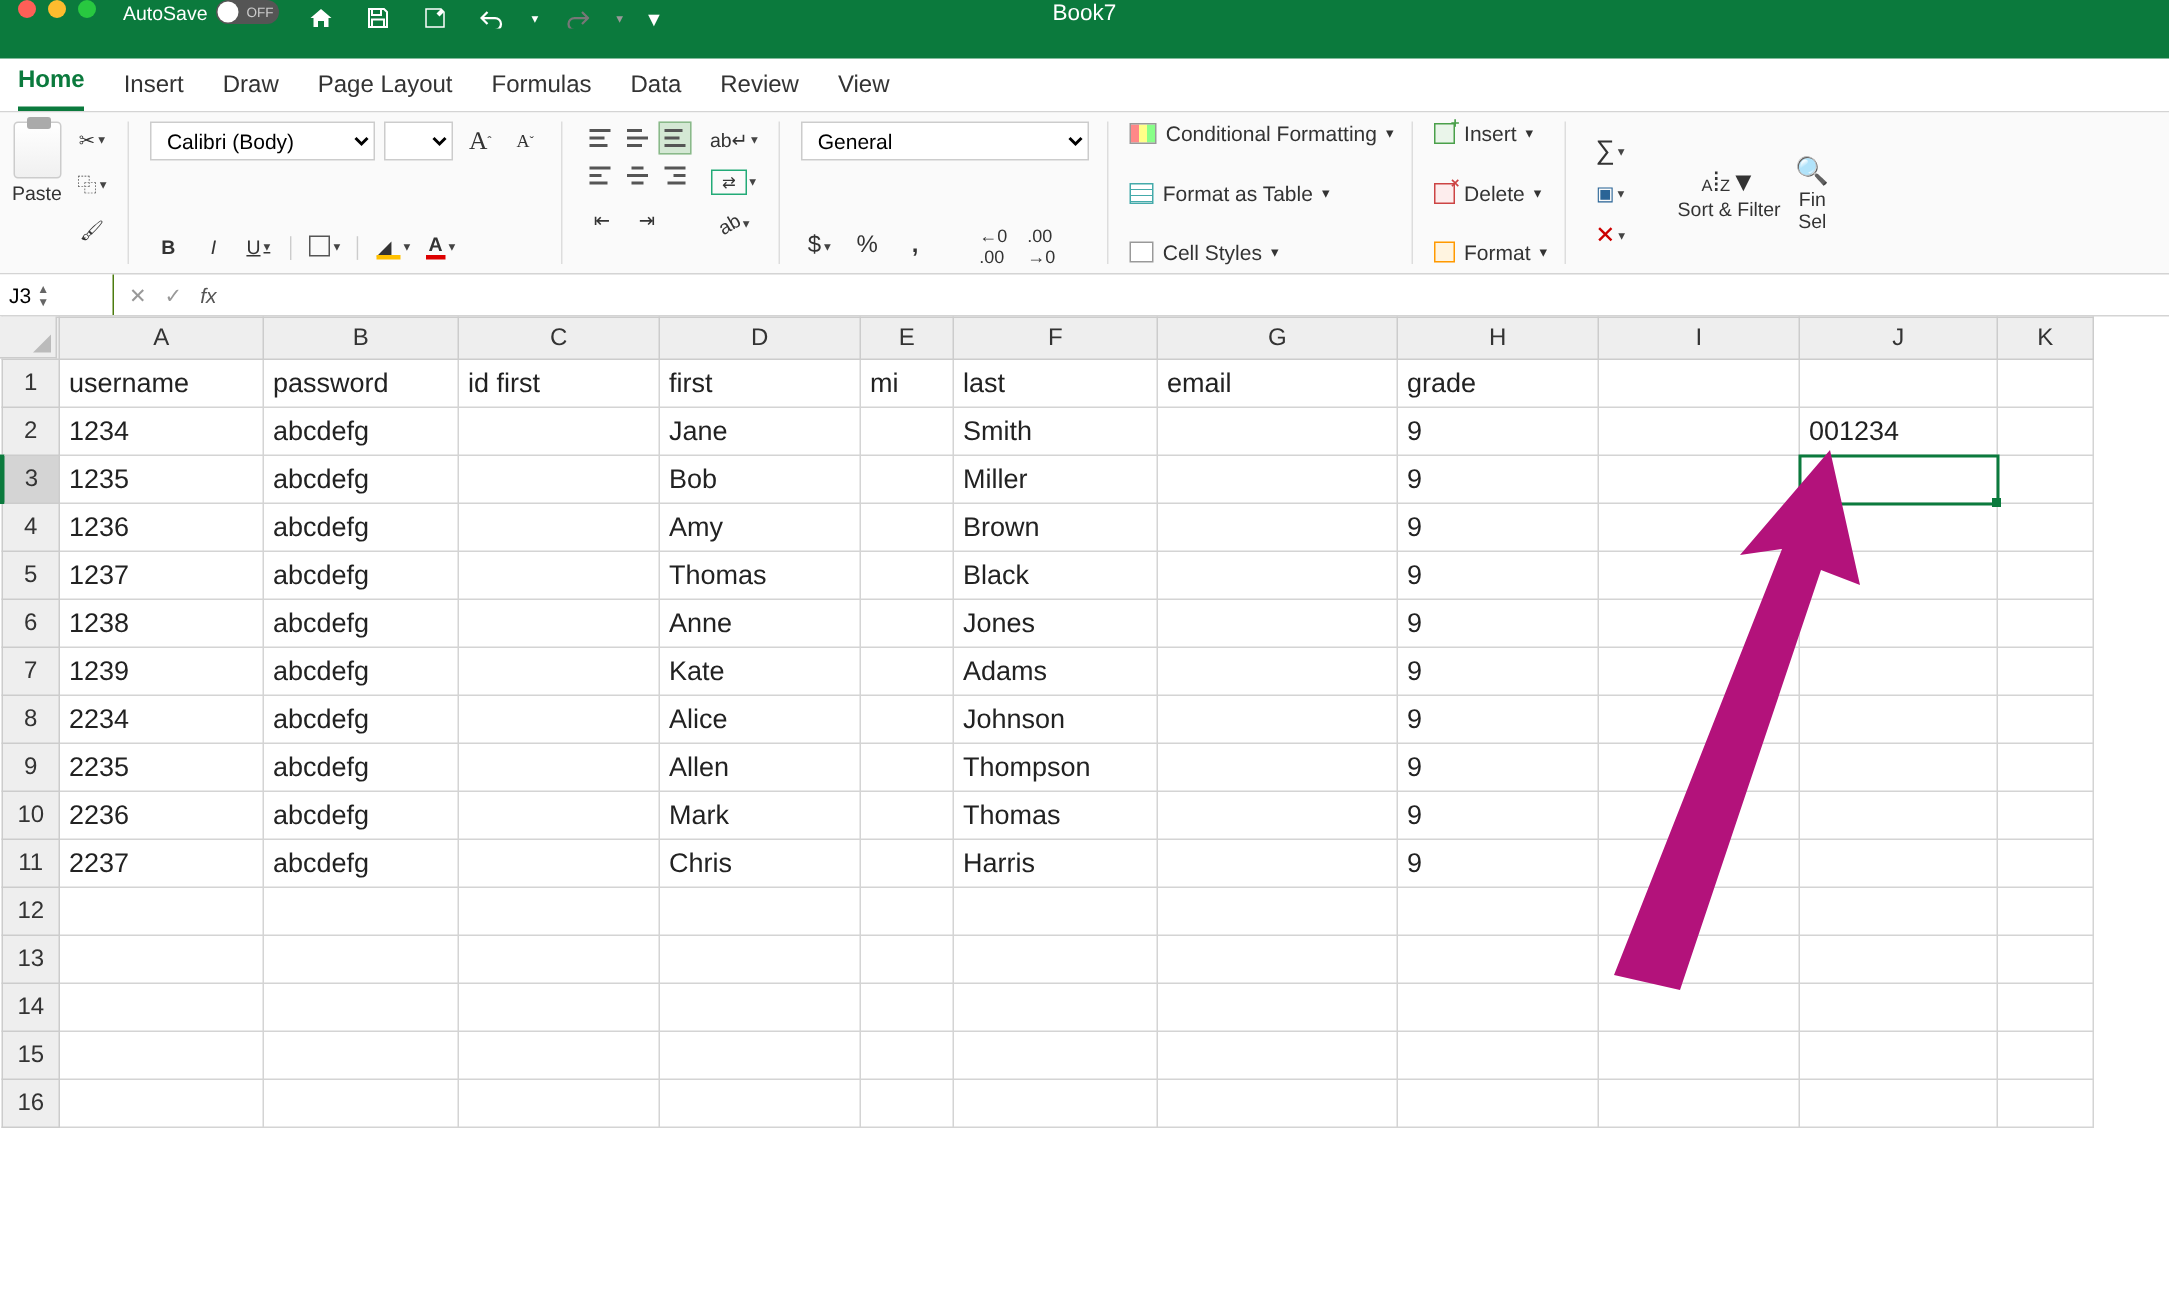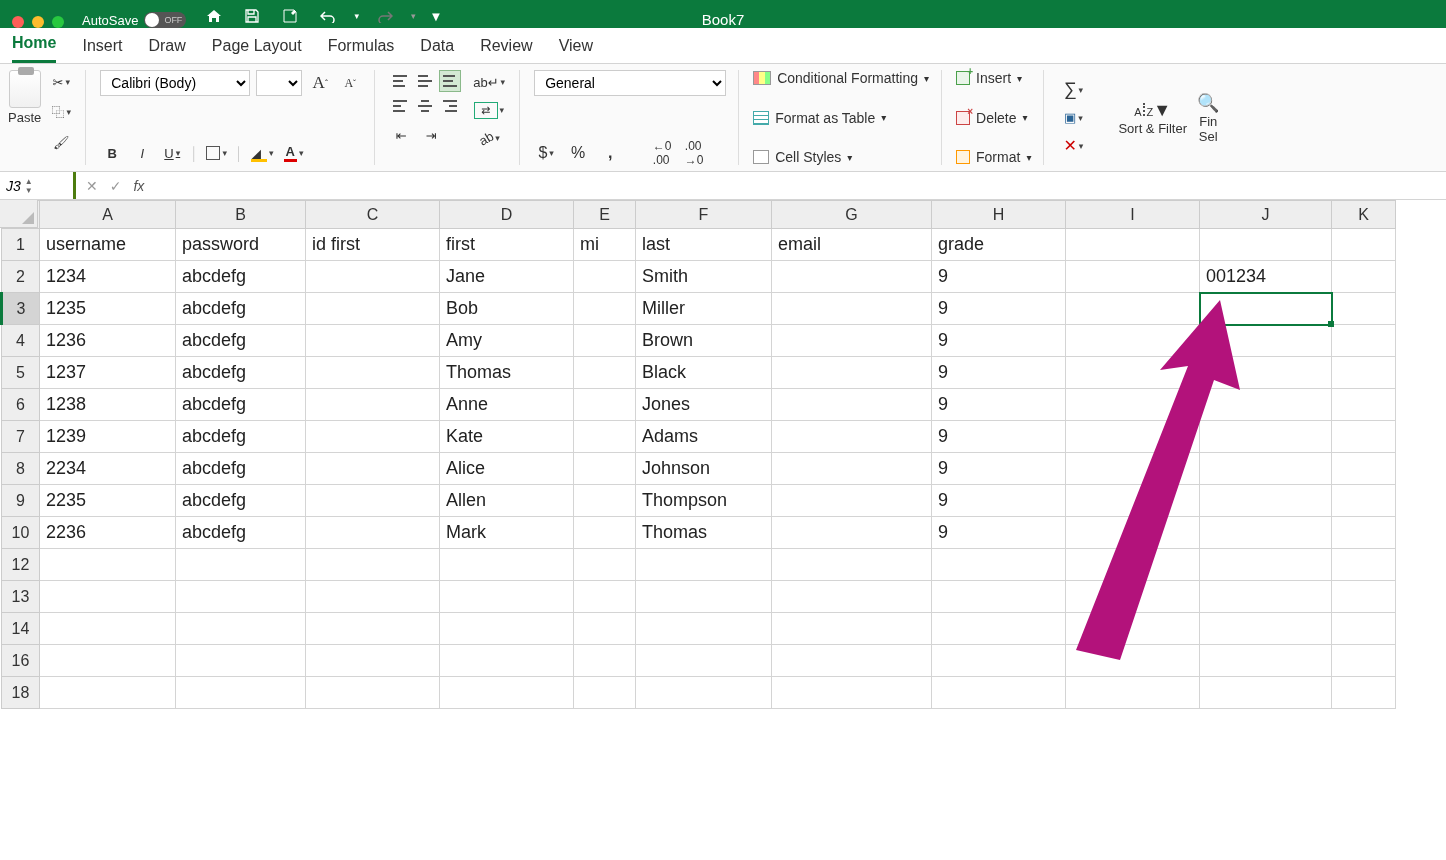--- a/index.html
+++ b/index.html
@@ -1,19 +1,19 @@
 <!DOCTYPE html>
 <html><head>
 <meta charset="utf-8">
 <style>
 * { box-sizing: border-box; margin: 0; padding: 0; font-family: -apple-system, "Segoe UI", sans-serif; }
 body { width: 1446px; height: 860px; background: #fff; overflow: hidden; position: relative; }
 
 
-.titlebar { height: 28px; background: #0b7a3d; display: flex; align-items: flex-end; color: #fff; font-size: 13px; position: relative; }
+.titlebar { height: 39px; background: #0b7a3d; display: flex; align-items: flex-start; color: #fff; font-size: 13px; position: relative; }
 .traffic-lights { display: flex; gap: 8px; padding-left: 12px; }
 .tl { width: 12px; height: 12px; border-radius: 50%; }
 .tl-close { background: #ff5f57; }
 .tl-min { background: #febc2e; }
 .tl-max { background: #28c840; }
 .autosave { margin-left: 18px; font-size: 13px; display: flex; align-items: center; gap: 6px; }
 .autosave-toggle { background: #555; border-radius: 10px; width: 42px; height: 16px; display: flex; align-items: center; position: relative; }
 .autosave-toggle::before { content: ''; width: 14px; height: 14px; background: #fff; border-radius: 50%; position: absolute; left: 1px; }
 .autosave-toggle span { color: #ccc; font-size: 9px; margin-left: 20px; }
 .qat { display: flex; gap: 14px; margin-left: 16px; align-items: center; }
@@ -65,21 +65,21 @@
 .fmt-ic { width: 14px; height: 14px; border: 1px solid #f90; background: #fff4e0; }
 .edit-grid { display: grid; grid-template-columns: 30px auto auto; gap: 4px 10px; align-items: center; }
 .sigma { font-size: 18px; } .fill-down { color: #2a6496; } .clear-ic { color: #c00; font-size: 16px; }
 .sort-col { font-size: 13px; text-align: center; }
 .sort-ic { font-size: 18px; }
 .find-col { font-size: 13px; text-align: center; }
 .find-ic { font-size: 18px; }
 
 
 .fxbar { height: 28px; display: flex; align-items: center; border-bottom: 1px solid #d4d4d4; font-size: 14px; }
-.namebox { width: 76px; height: 100%; border-right: 3px solid #4d7c0f; padding-left: 6px; display: flex; align-items: center; background: #fff; font-style: italic; }
+.namebox { width: 76px; height: 100%; border-right: 1px solid #4d7c0f; padding-left: 6px; display: flex; align-items: center; background: #fff; }
 .namebox-spin { display: flex; flex-direction: column; font-size: 8px; color: #666; margin: 0 4px; }
 .fx-icons { display: flex; gap: 12px; padding: 0 10px; color: #999; }
 .fx-fx { font-style: italic; color: #555; }
 .fx-input { flex: 1; padding-left: 6px; }
 
 
 .grid-wrap { position: relative; }
 .corner { position: absolute; top: 0; left: 0; width: 38px; height: 28px; background: #eee; border-right: 1px solid #ccc; border-bottom: 1px solid #ccc; }
 .corner::after { content: ''; position: absolute; right: 3px; bottom: 3px; width: 0; height: 0; border-left: 12px solid transparent; border-bottom: 12px solid #bbb; }
 table.grid { border-collapse: collapse; table-layout: fixed; }
@@ -526,20 +526,34 @@
           <td class="cell">Mark</td>
           <td class="cell"></td>
           <td class="cell">Thomas</td>
           <td class="cell"></td>
           <td class="cell ralign">9</td>
           <td class="cell"></td>
           <td class="cell"></td>
           <td class="cell"></td>
         </tr>
         <tr>
+          <th class="rowhead">11</th>
+          <td class="cell ralign">2237</td>
+          <td class="cell">abcdefg</td>
+          <td class="cell"></td>
+          <td class="cell">Chris</td>
+          <td class="cell"></td>
+          <td class="cell">Harris</td>
+          <td class="cell"></td>
+          <td class="cell ralign">9</td>
+          <td class="cell"></td>
+          <td class="cell"></td>
+          <td class="cell"></td>
+        </tr>
+        <tr>
           <th class="rowhead">12</th>
           <td class="cell"></td>
           <td class="cell"></td>
           <td class="cell"></td>
           <td class="cell"></td>
           <td class="cell"></td>
           <td class="cell"></td>
           <td class="cell"></td>
           <td class="cell"></td>
           <td class="cell"></td>
@@ -568,35 +582,35 @@
           <td class="cell"></td>
           <td class="cell"></td>
           <td class="cell"></td>
           <td class="cell"></td>
           <td class="cell"></td>
           <td class="cell"></td>
           <td class="cell"></td>
           <td class="cell"></td>
         </tr>
         <tr>
+          <th class="rowhead">15</th>
+          <td class="cell"></td>
+          <td class="cell"></td>
+          <td class="cell"></td>
+          <td class="cell"></td>
+          <td class="cell"></td>
+          <td class="cell"></td>
+          <td class="cell"></td>
+          <td class="cell"></td>
+          <td class="cell"></td>
+          <td class="cell"></td>
+          <td class="cell"></td>
+        </tr>
+        <tr>
           <th class="rowhead">16</th>
-          <td class="cell"></td>
-          <td class="cell"></td>
-          <td class="cell"></td>
-          <td class="cell"></td>
-          <td class="cell"></td>
-          <td class="cell"></td>
-          <td class="cell"></td>
-          <td class="cell"></td>
-          <td class="cell"></td>
-          <td class="cell"></td>
-          <td class="cell"></td>
-        </tr>
-        <tr>
-          <th class="rowhead">18</th>
           <td class="cell"></td>
           <td class="cell"></td>
           <td class="cell"></td>
           <td class="cell"></td>
           <td class="cell"></td>
           <td class="cell"></td>
           <td class="cell"></td>
           <td class="cell"></td>
           <td class="cell"></td>
           <td class="cell"></td>

